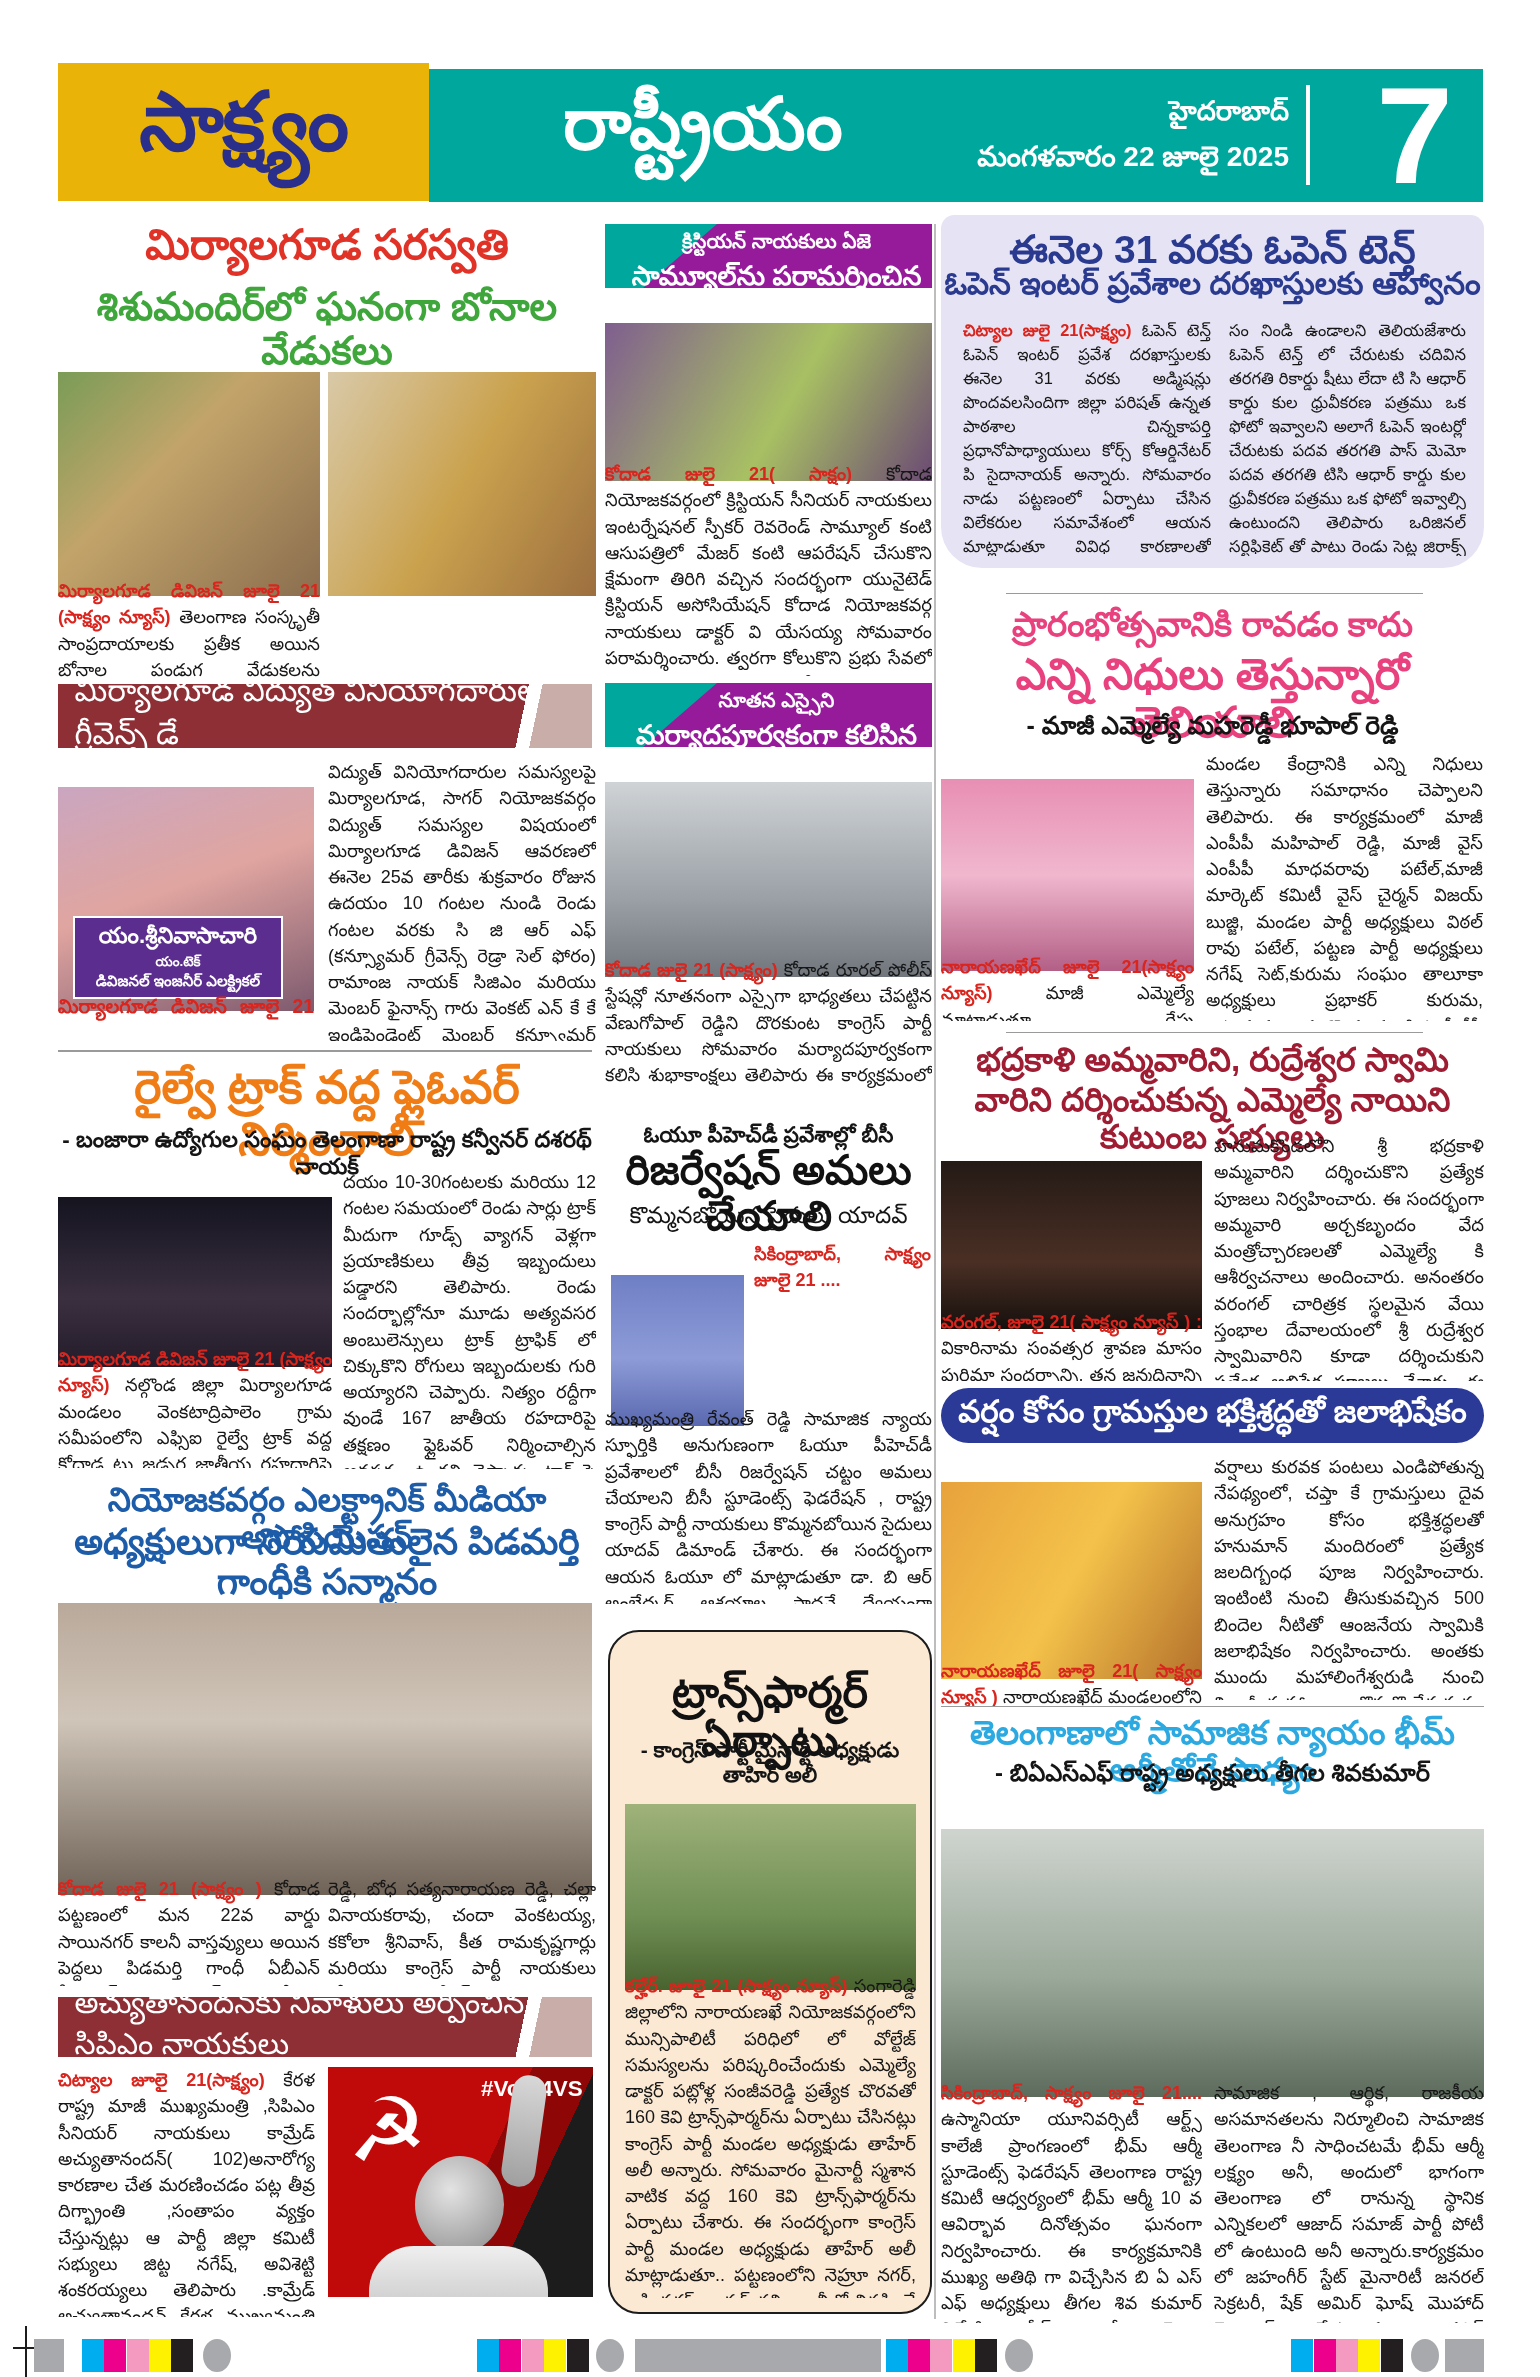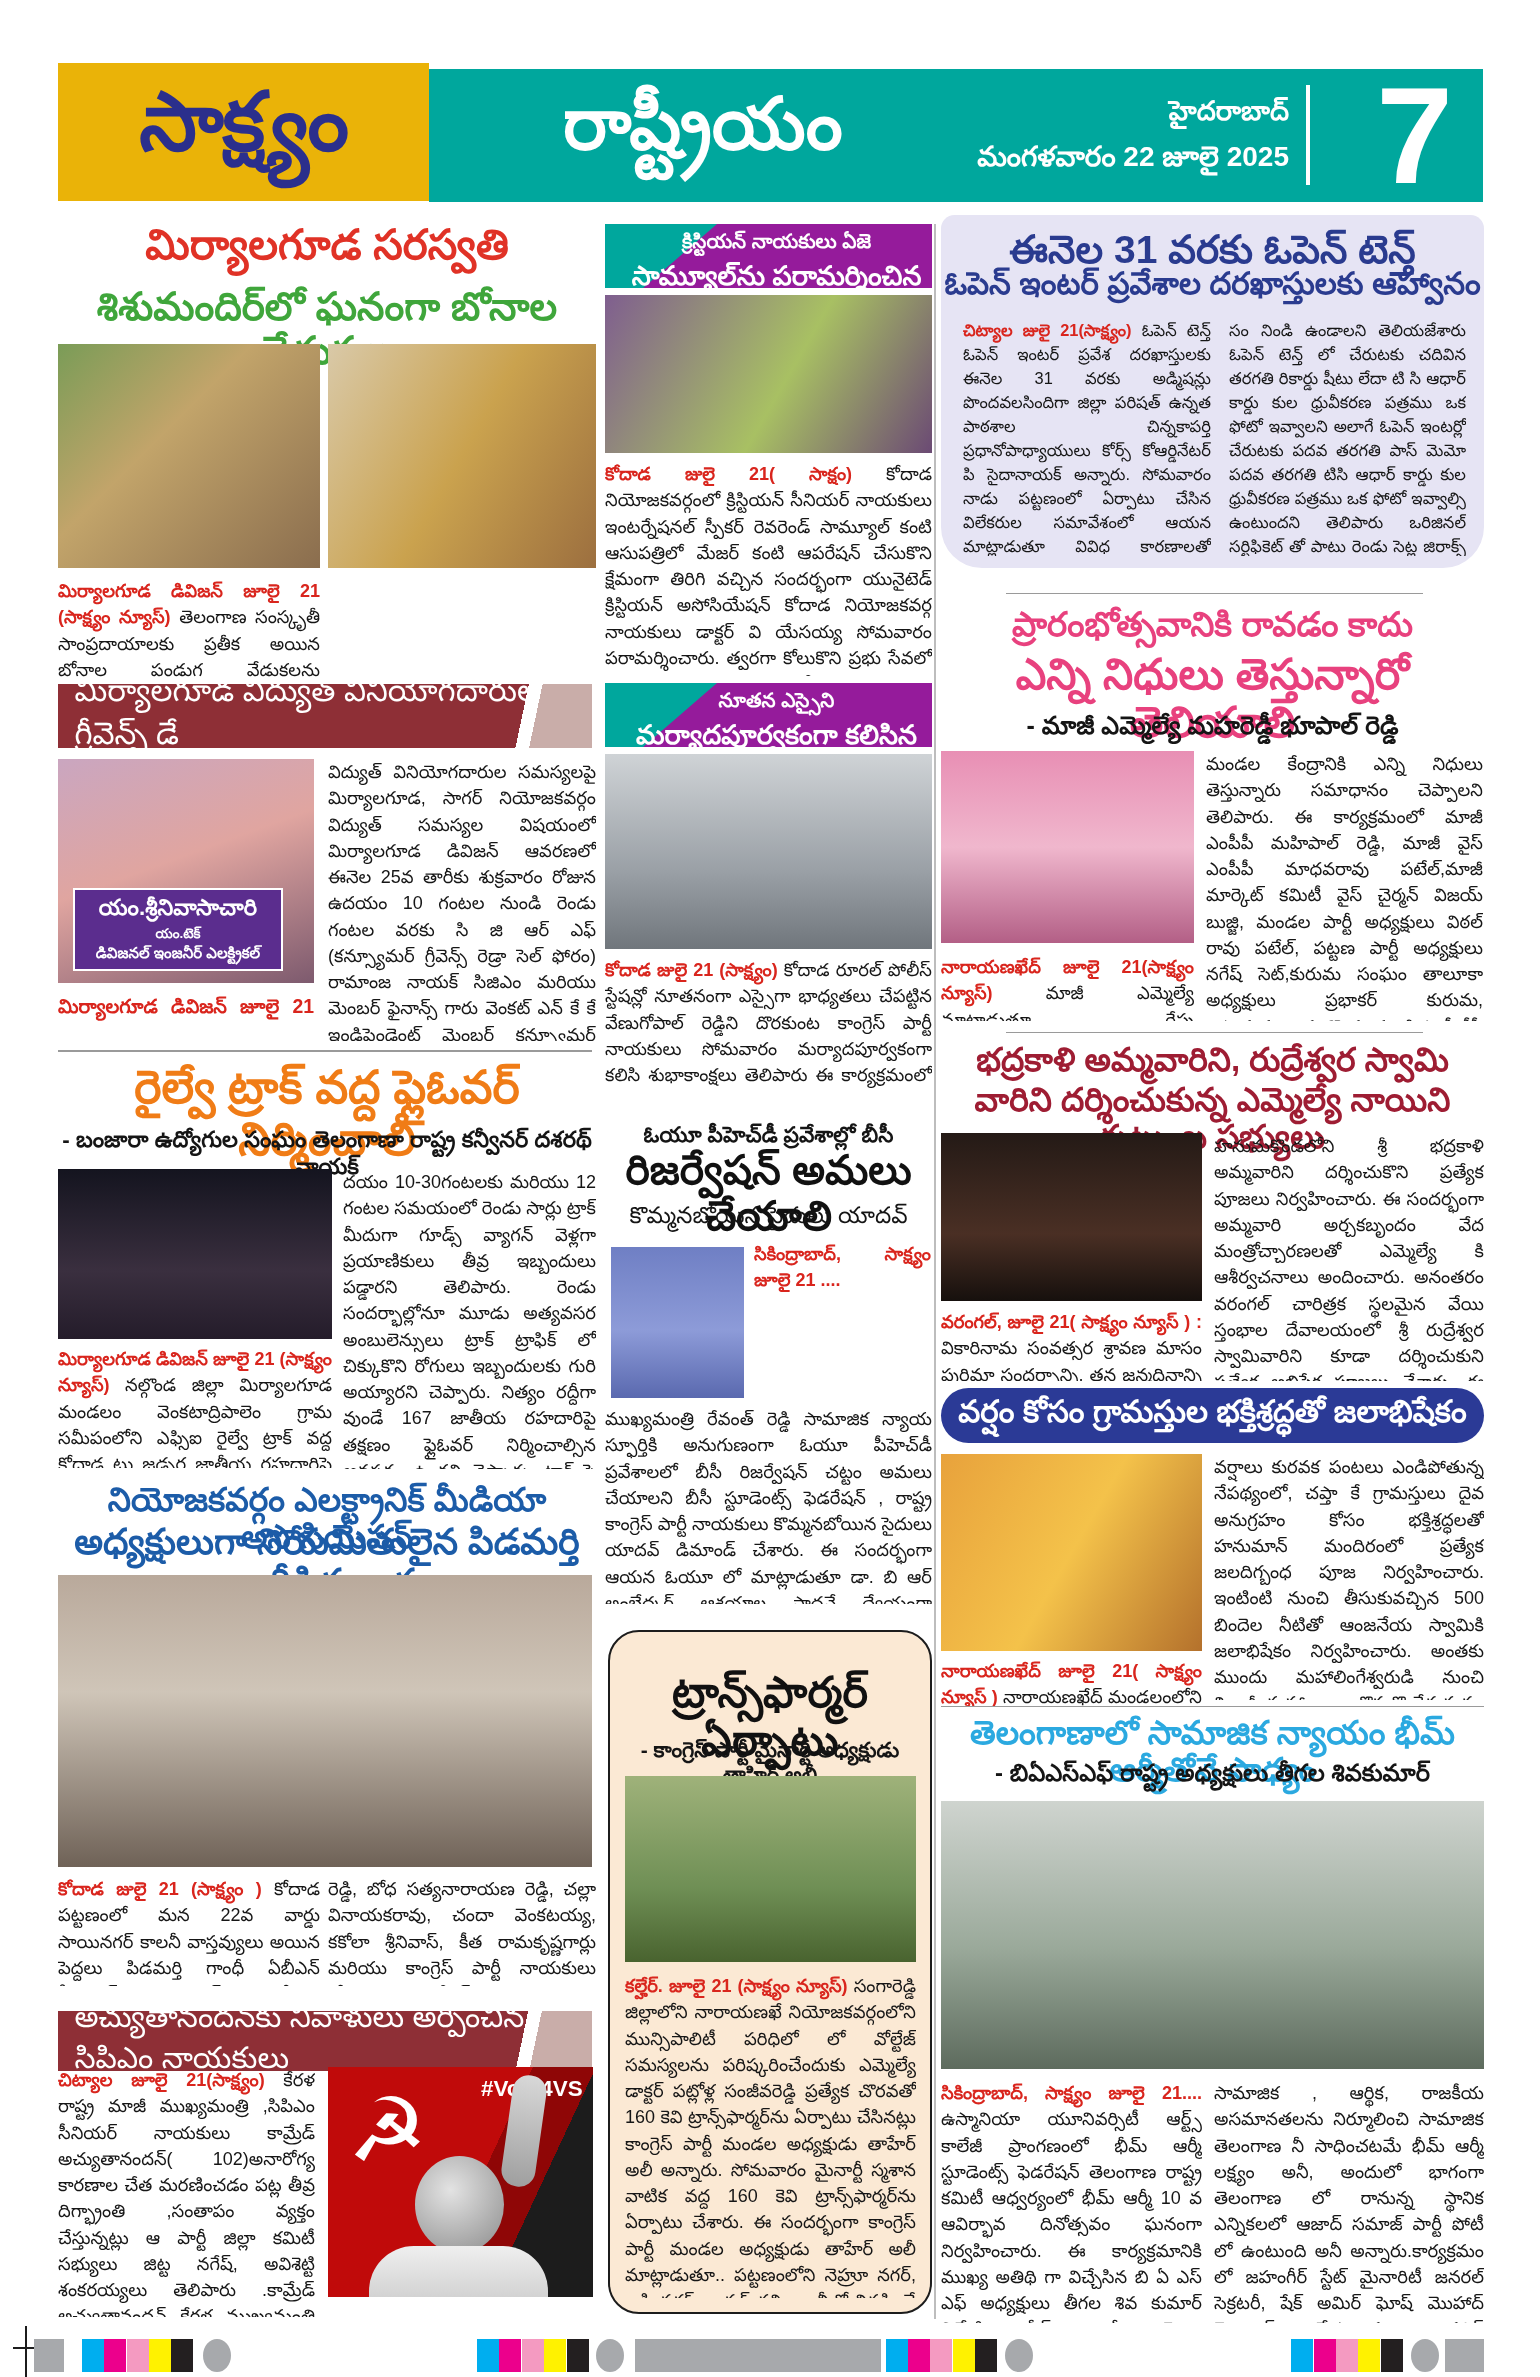--- a/index.html
+++ b/index.html
@@ -15,21 +15,21 @@
   .mast-meta{position:absolute;right:194px;top:27px;width:313px;text-align:right;color:#ffffff;font-weight:700;margin-left:35px;}
   .mast-city{font-size:27px;display:block;}
   .mast-date{font-size:28px;display:block;margin-top:7.5px;}
   .mast-rule{position:absolute;right:173px;top:16.4px;width:4.5px;height:100px;background:#ffffff;}
   .page-num{position:absolute;right:30px;top:-13.4px;font-size:138px;font-weight:800;color:#ffffff;}
   
   .hl{position:absolute;font-weight:800;text-align:center;line-height:1.12;}
   .sub{position:absolute;font-weight:700;color:#151515;text-align:center;line-height:1.2;}
   .body{position:absolute;font-size:18px;line-height:1.46;text-align:justify;color:#161616;overflow:hidden;}
   .dl{color:#D9251D;font-weight:700;}
-  .ph{position:absolute;background:#cfcfcf;}
+  .ph{position:absolute;background:#cfcfcf;margin-top:28px;}
   .rule{position:absolute;background:#9a9a9a;height:1.5px;}
   .colrule{position:absolute;background:#bdbdbd;width:1.5px;}
   
   .banner-maroon{position:absolute;color:#fff;font-weight:400;display:flex;align-items:center;
      padding-left:16.4px;font-size:31px;
      background:linear-gradient(102deg,#8E2F36 0 86%,#ffffff 86% 88.5%,#C9ADA9 88.5% 100%);}
   .banner-purple{position:absolute;background:#951B9B;color:#fff;text-align:center;overflow:hidden;padding-left:16px;}
   .banner-purple::before{content:"";position:absolute;left:0;top:0;bottom:0;width:112px;background:#00A79D;
      clip-path:polygon(0 0,100% 0,34% 100%,0 100%);}
   .bp-kicker{position:relative;display:block;font-size:20px;font-weight:700;margin-top:6px;}
@@ -123,21 +123,21 @@
     <div class="hl" style="left:58px;top:1522px;width:538px;font-size:36px;color:#1C5CA8;">అధ్యక్షులుగా నియమితులైన పిడమర్తి గాంధీకి సన్మానం</div>
     <div class="ph" style="left:58px;top:1575px;width:534px;height:292px;background:linear-gradient(180deg,#b9a99b,#cfc5b8 40%,#6f6257);"></div>
     <div class="body" style="left:58px;top:1876px;width:262px;height:110px;">
       <span class="dl">కోదాడ జులై 21 (సాక్ష్యం )</span>
       <span>కోదాడ పట్టణంలో మన 22వ వార్డు సాయినగర్ కాలనీ వాస్తవ్యులు అయిన పెద్దలు పిడమర్తి గాంధీ ఏబీఎన్ సీనియర్ రిపోర్టర్ కోదాడ నియోజకవర్గం ఎలక్ట్రానిక్ మీడియా అసోసియేషన్ అధ్యక్షులుగా నియమితులైన సందర్భంగా వారిని 22వ వార్డు కాంగ్రెస్ పార్టీ ఆధ్వర్యంలో ఘనంగా సత్కరించడం జరిగింది. ఈ కార్యక్రమంలో వార్డు పెద్దలు %=%.సత్యనారాయణ</span>
     </div>
     <div class="body" style="left:328px;top:1876px;width:268px;height:110px;">రెడ్డి, బోధ సత్యనారాయణ రెడ్డి, చల్లా వినాయకరావు, చందా వెంకటయ్య, కకోలా శ్రీనివాస్, కీత రామకృష్ణగార్లు మరియు కాంగ్రెస్ పార్టీ నాయకులు గోపిరెడ్డి చంద్రశేఖర్ రెడ్డి, పత్తిపాక జనార్దన్ వర్మ, ఎస్ కే రహీం, పోలగాని సైదులు, వై రాఘవయ్య ఎల్ఐసి వీరారెడ్డి, శ్రీనివాసరెడ్డి, ఆర్టీఏ ఉపేందర్, ఉప్పు నవీన్ కుమార్ సాపాటి గోపిరెడ్డి గార్లు సన్మానించడం జరిగింది...</div>
   </section>
 
   <section>
-    <div class="banner-maroon" style="left:58px;top:1997px;width:534px;height:60px;font-size:30px;margin-top:14px;">అచ్యుతానందన్‌కు నివాళులు అర్పించిన సిపిఎం నాయకులు</div>
+    <div class="banner-maroon" style="left:58px;top:1997px;width:534px;height:60px;font-size:30px;">అచ్యుతానందన్‌కు నివాళులు అర్పించిన సిపిఎం నాయకులు</div>
     <div class="body" style="left:58px;top:2067px;width:257px;height:250px;">
       <span class="dl">చిట్యాల జూలై 21(సాక్ష్యం)</span>
       <span>కేరళ రాష్ట్ర మాజీ ముఖ్యమంత్రి ,సిపిఎం సీనియర్ నాయకులు కామ్రేడ్ అచ్యుతానందన్( 102)అనారోగ్య కారణాల చేత మరణించడం పట్ల తీవ్ర దిగ్భ్రాంతి ,సంతాపం వ్యక్తం చేస్తున్నట్లు ఆ పార్టీ జిల్లా కమిటీ సభ్యులు జిట్ట నగేష్, అవిశెట్టి శంకరయ్యలు తెలిపారు .కామ్రేడ్ అచ్యుతానందన్ కేరళ ముఖ్యమంత్రి గానే కాకుండా, సిపిఎం వ్యవస్థాపక నాయకుల్లో ఒకరిగా దేశంలో జరిగే అనేక ప్రజా ఆందోళన,పోరాట కార్యక్రమాల్లో నాయకత్వం వహించి, సమస్యల పరిష్కారం కోసం కృషి చేశారని అన్నారు. వారి మరణం సిపిఎం పార్టీకే కాకుండా వామపక్ష ఉద్యమానికి తీరని లోటు అని అన్నారు.దేశం ఒక గొప్ప రాజకీయ నాయకున్ని కోల్పోయిందని ఆవేదన వ్యక్తం చేశారు.</span>
     </div>
     <div class="poster" style="left:328px;top:2067px;width:265px;height:230px;">
       <span class="hs-icon">☭</span>
       <span class="poster-tag">#Vote4VS</span>
       <div class="fig-arm"></div>
       <div class="fig-head"></div>
       <div class="fig-body"></div>

